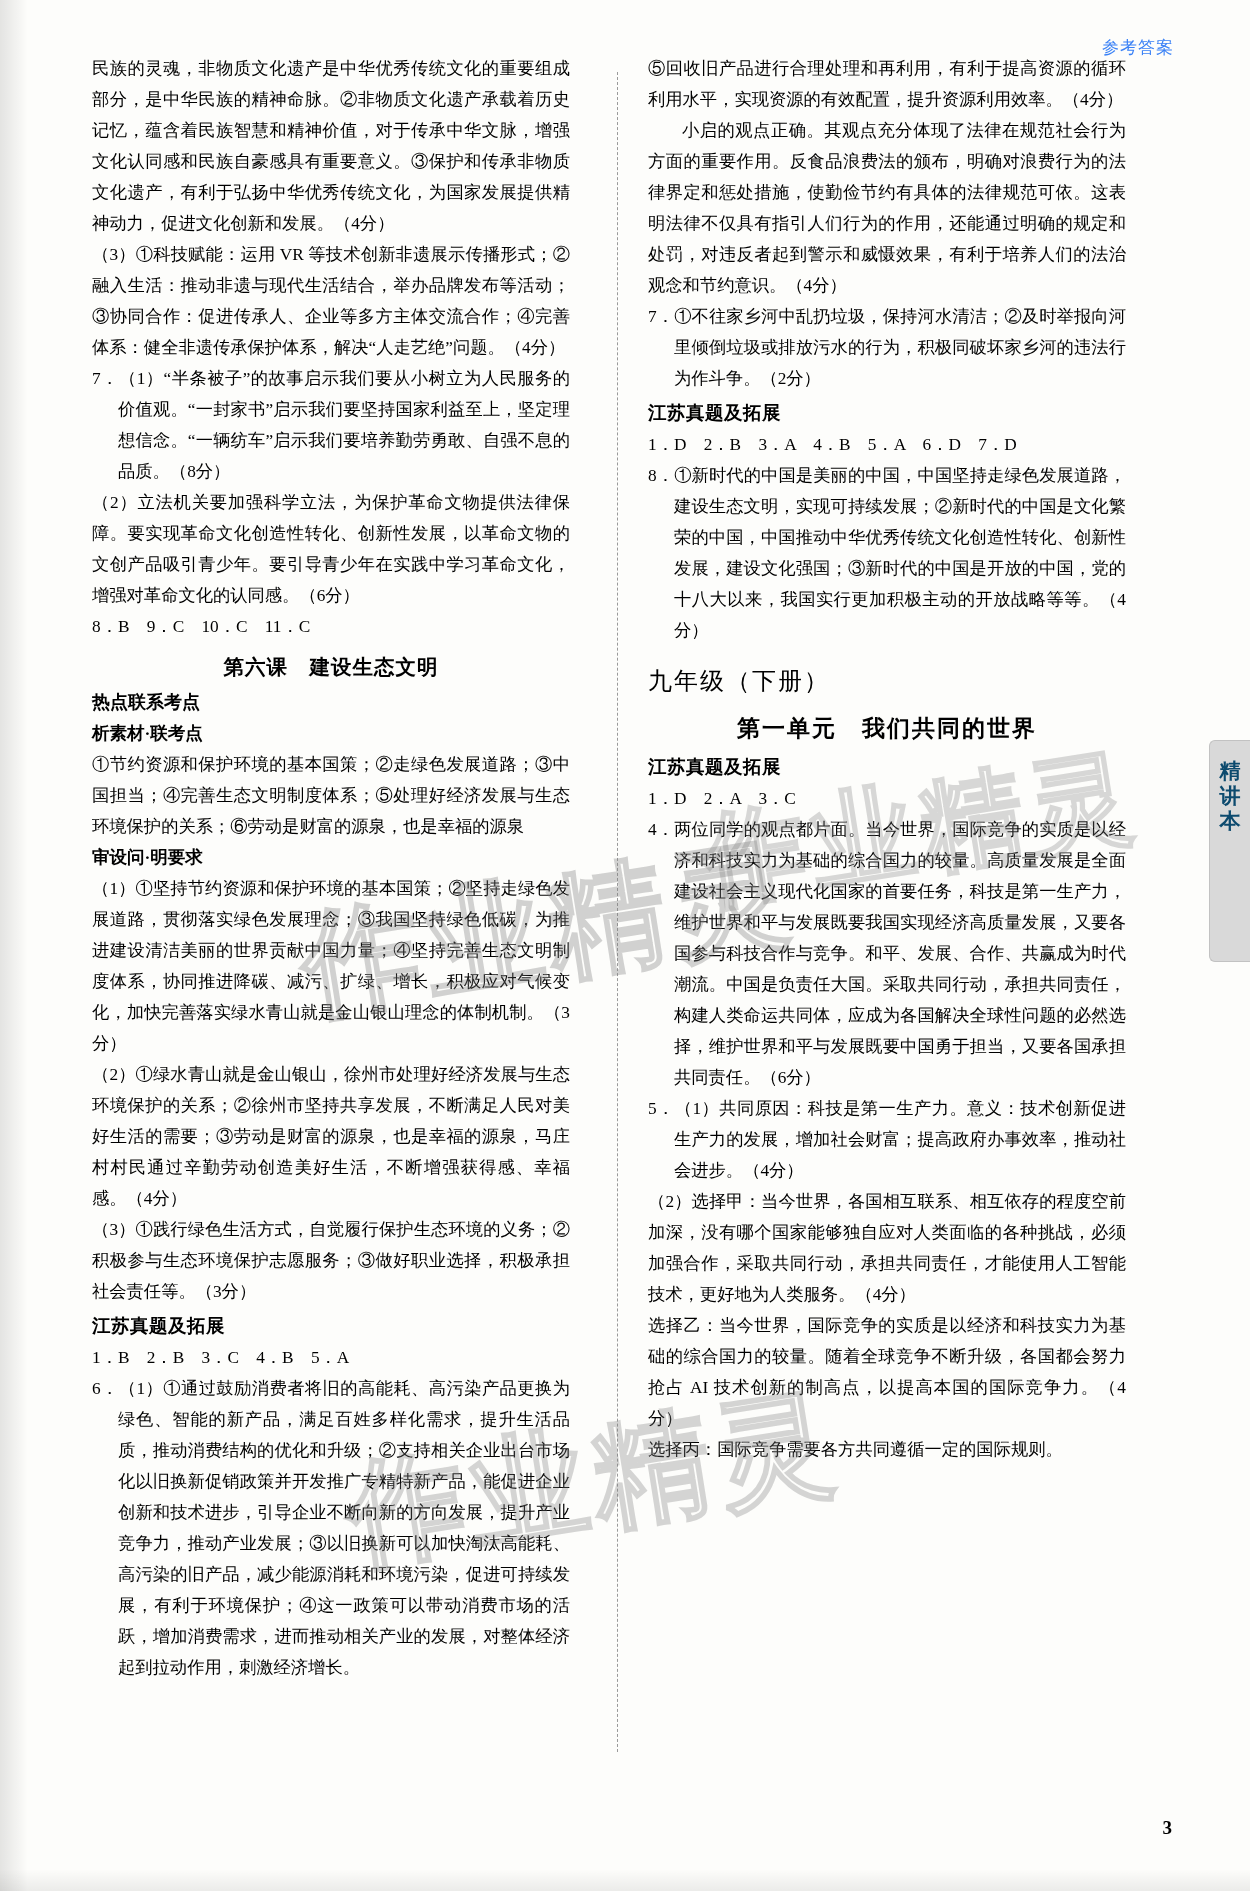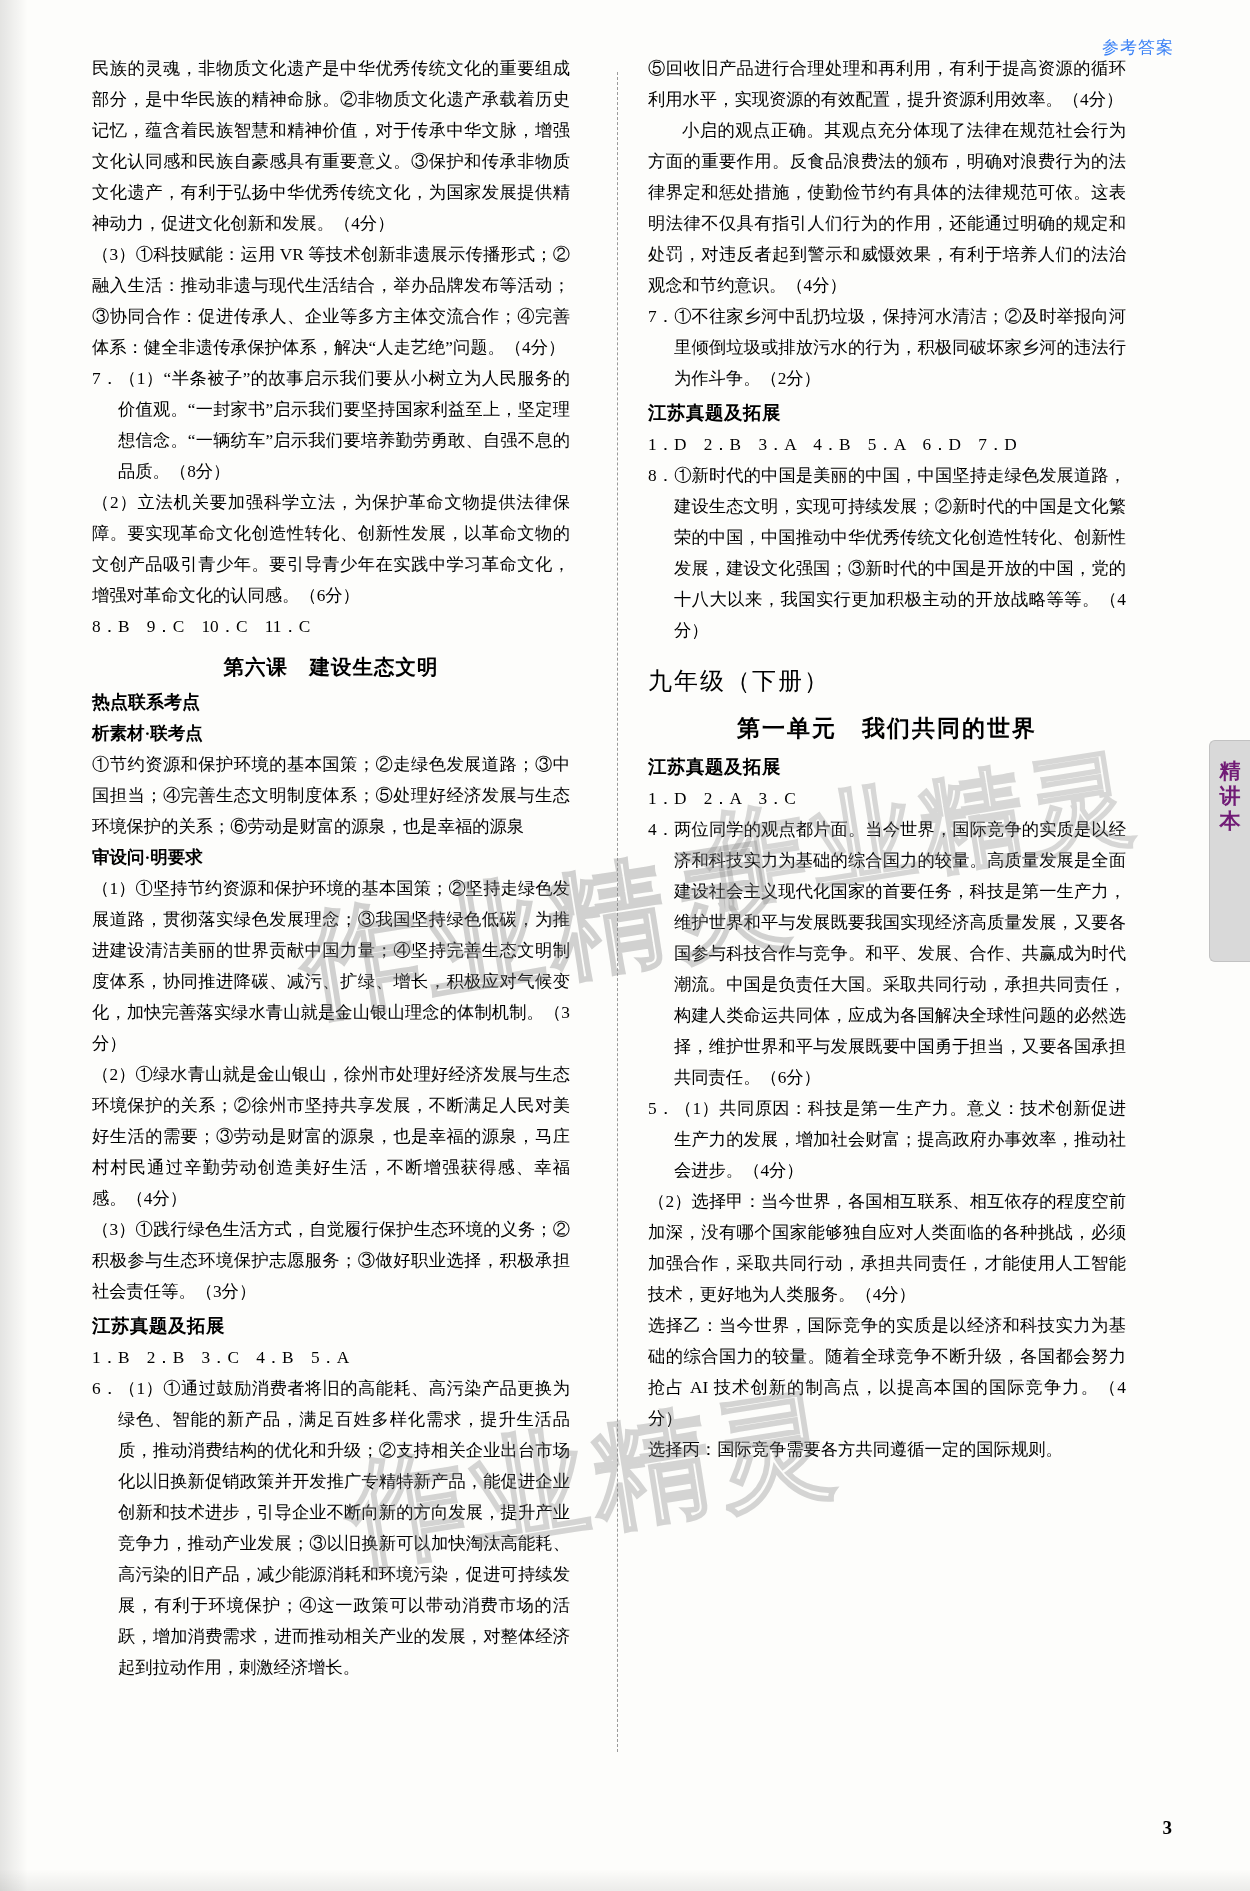--- a/index.html
+++ b/index.html
@@ -44,21 +44,21 @@
   .side-tab span {
     position: absolute;
     top: 18px;
     left: 8px;
     width: 24px;
     font-size: 21px;
     font-weight: bold;
     line-height: 25px;
     text-align: center;
     letter-spacing: 0px;
-    color: #701a75;
+    color: #0c4a6e;
   }
   
   .col {
     position: absolute;
     top: 53px;
     width: 478px;
     font-size: 17.3px;
     line-height: 31px;
     text-align: justify;
   }

